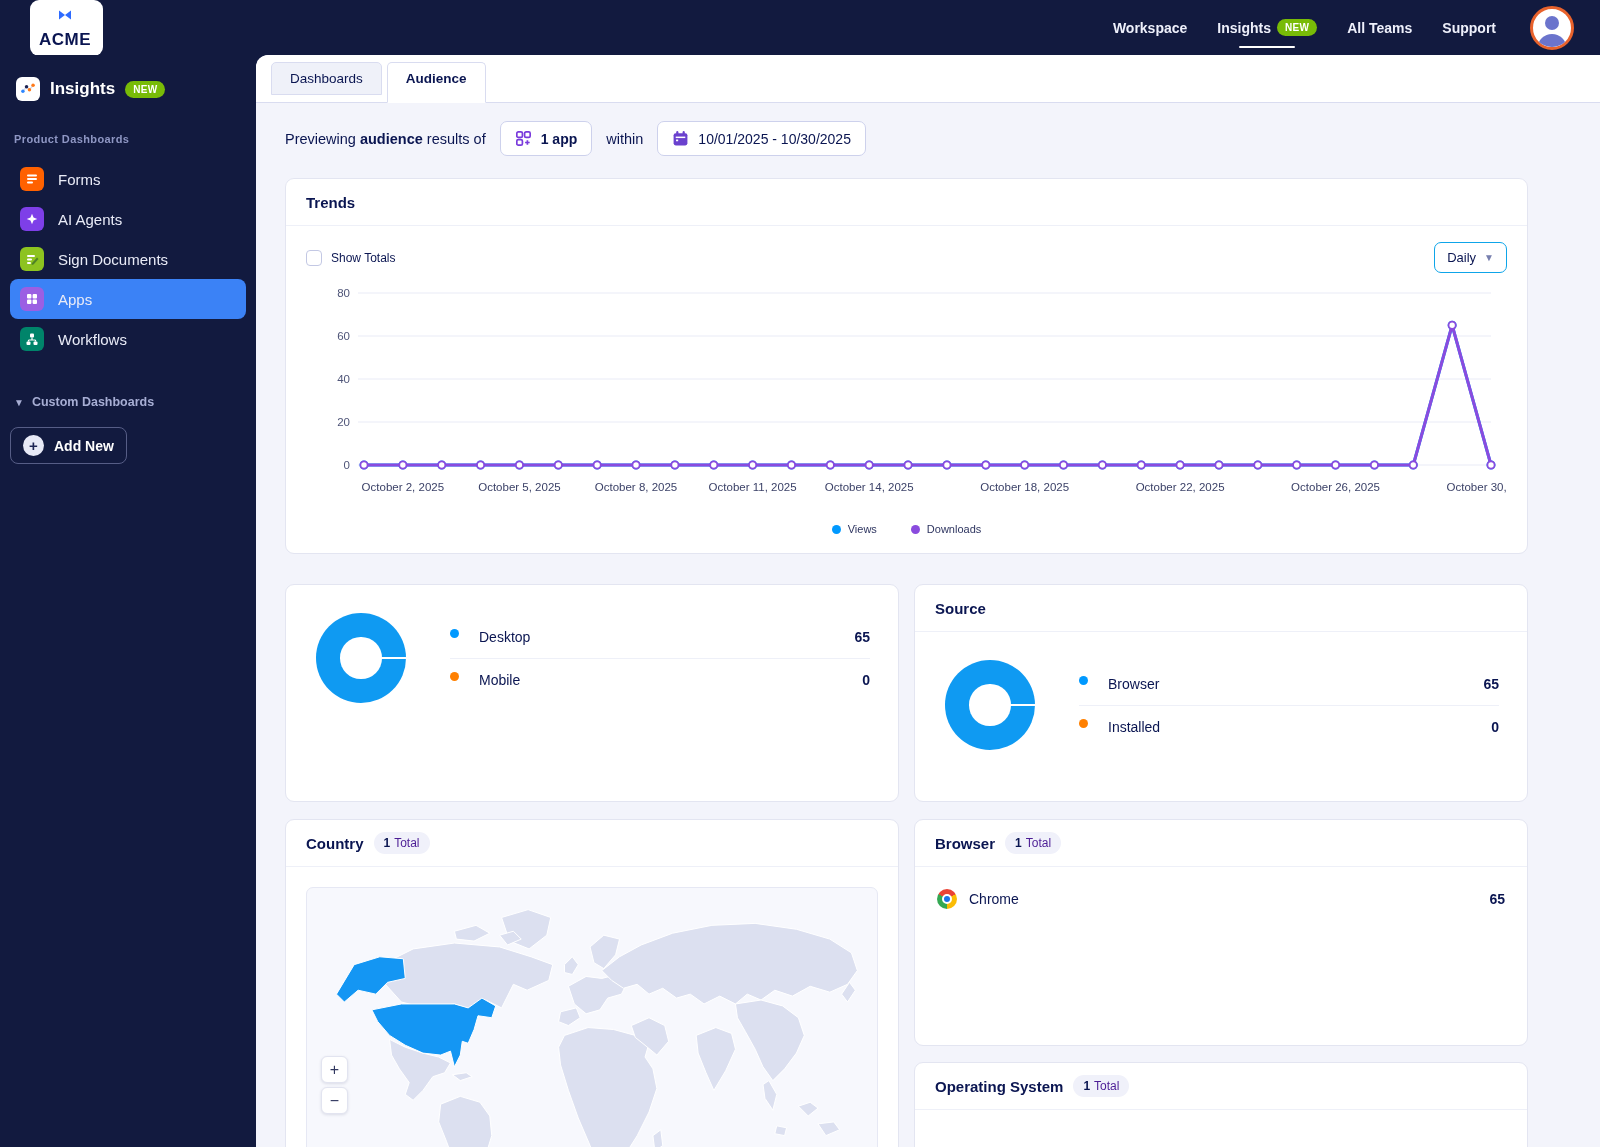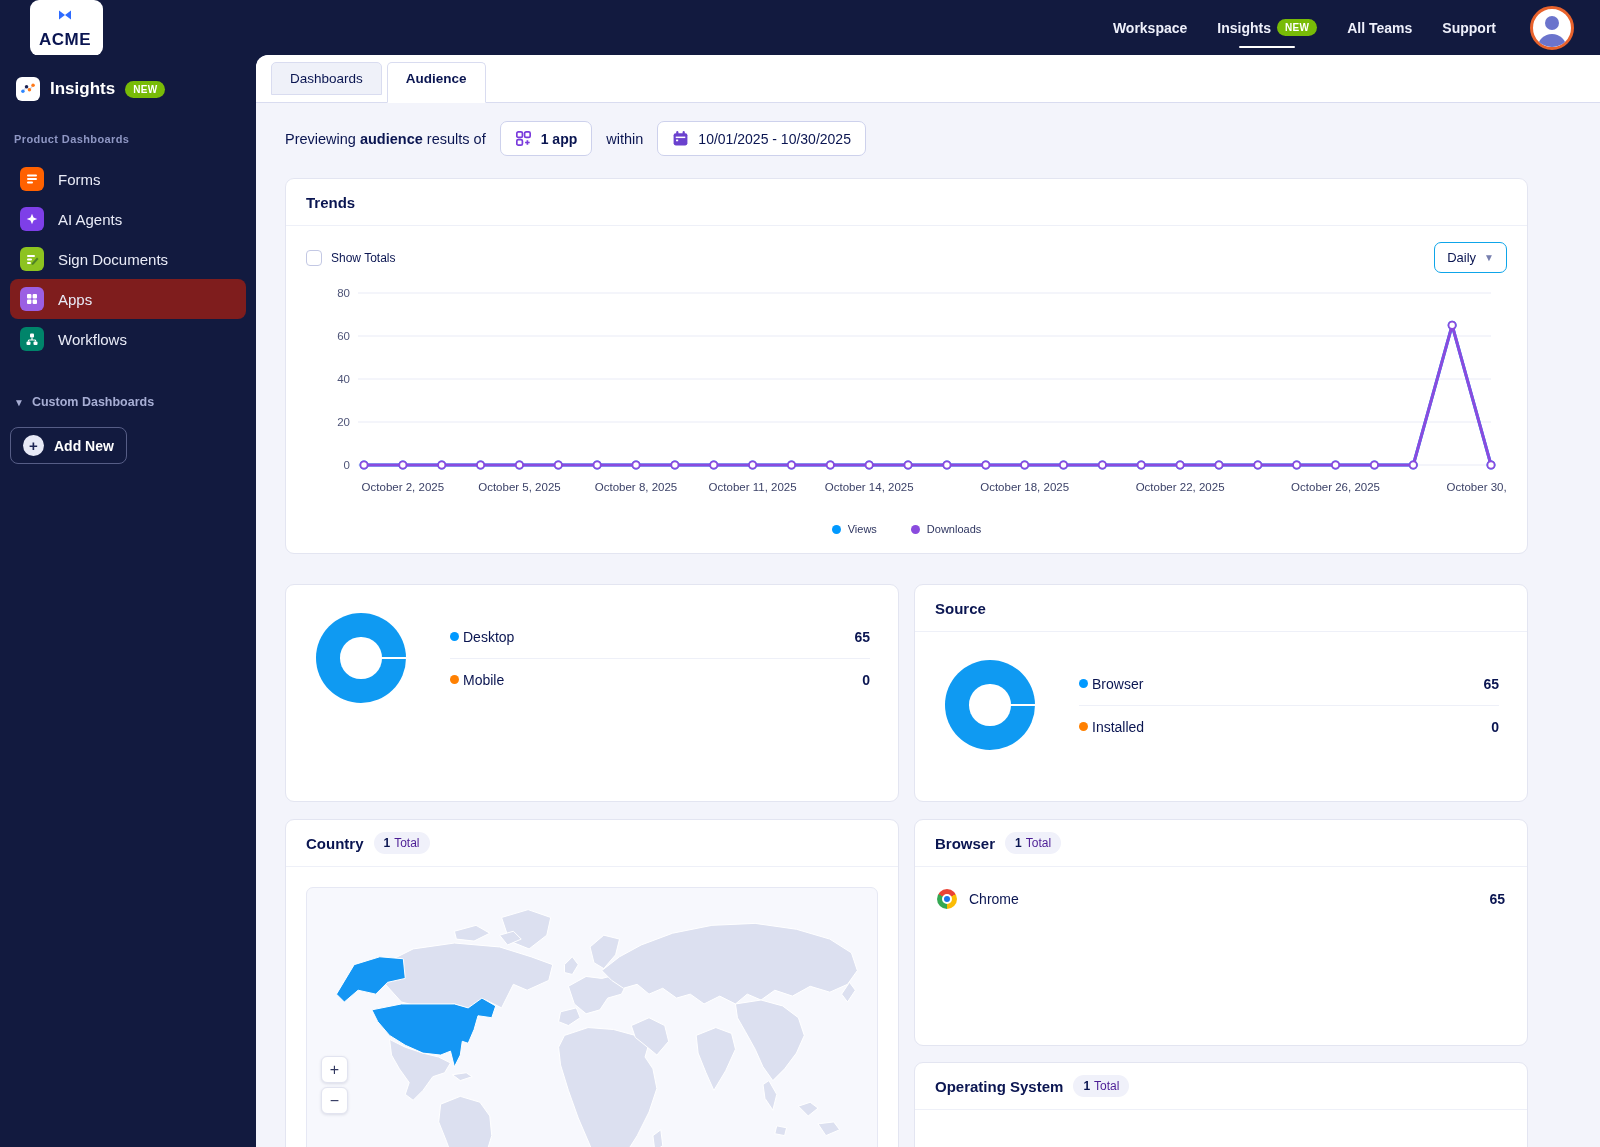--- a/index.html
+++ b/index.html
@@ -21,21 +21,21 @@
   .layout { display:flex; height:1092px; }
   .sidebar { width:256px; background:#121A3F; flex-shrink:0; padding-top:22px; }
   .main { flex:1; background:#F3F4FB; border-top-left-radius:12px; overflow:hidden; }
 
   
   .sb-title { display:flex; align-items:center; gap:10px; padding:0 16px; margin-bottom:32px; }
   .sb-title-text { color:#fff; font-size:17px; font-weight:bold; }
   .insights-glyph { width:24px; height:24px; background:#fff; border-radius:6px; display:flex; align-items:center; justify-content:center; }
   .sb-section { color:#8F97C4; font-size:11px; font-weight:bold; letter-spacing:.4px; padding:0 14px; margin-bottom:14px; }
   .sb-item { display:flex; align-items:center; gap:14px; height:40px; margin:0 10px; padding:0 10px; border-radius:8px; color:#E9EBF7; font-size:15px; cursor:pointer; }
-  .sb-item.active { background:#7f1d1d; }
+  .sb-item.active { background:#3b82f6; }
   .sb-icon { width:24px; height:24px; border-radius:6px; display:flex; align-items:center; justify-content:center; flex-shrink:0; }
   .sb-custom { display:flex; align-items:center; gap:8px; color:#A7AED4; font-size:12.5px; font-weight:bold; padding:0 14px; margin-top:36px; cursor:pointer; }
   .chev { font-size:10px; color:#A7AED4; }
   .add-new { margin:18px 10px 0; height:37px; border:1px solid #565D86; border-radius:8px; display:flex; align-items:center; gap:10px; padding:0 12px; color:#fff; font-size:14px; font-weight:bold; cursor:pointer; background:transparent; }
   .plus-circ { width:21px; height:21px; border-radius:50%; background:#E7E9F6; color:#1d2454; font-size:15px; font-weight:bold; display:flex; align-items:center; justify-content:center; line-height:1; }
 
   
   .tabstrip { background:#fff; border-bottom:1px solid #D9DCF0; height:48px; display:flex; align-items:flex-end; padding-left:15px; border-top-left-radius:12px; }
   .tab { font-size:13.5px; color:#0A1551; padding:8px 18px; border:1px solid #D9DCF0; border-radius:5px 5px 0 0; background:#EFF1F9; margin-right:5px; margin-bottom:7px; cursor:pointer; }
   .tab.active { background:#fff; font-weight:bold; border-bottom-color:#fff; margin-bottom:-1px; padding-bottom:16px; border-radius:5px 5px 0 0; }
@@ -67,21 +67,21 @@
 
   .two-col { display:grid; grid-template-columns:614px 1fr; gap:15px; margin-top:30px; }
   .col-stack { display:flex; flex-direction:column; gap:16px; }
 
   
   .donut-body { display:flex; align-items:center; padding:28px 28px 28px 30px; gap:44px; }
   .donut { width:90px; height:90px; border-radius:50%; position:relative; flex-shrink:0; }
   .donut::after { content:""; position:absolute; right:0; top:50%; width:50%; height:2px; background:#fff; transform:translateY(-50%); }
   .donut::before { content:""; position:absolute; inset:27%; background:#fff; border-radius:50%; z-index:2; }
   .stat-rows { flex:1; }
-  .stat-row { display:flex; align-items:center; gap:4px; padding:13px 0; font-size:14px; color:#0A1551; }
+  .stat-row { display:flex; align-items:flex-start; gap:20px; padding:13px 0; font-size:14px; color:#0A1551; }
   .stat-row + .stat-row { border-top:1px solid #EEF0F8; }
   .stat-val { margin-left:auto; font-weight:bold; }
 
   
   .map-wrap { margin:20px; border:1px solid #E6E8F4; border-radius:7px; background:#F7F8FD; height:320px; position:relative; overflow:hidden; }
   .map-zoom { position:absolute; left:14px; top:168px; display:flex; flex-direction:column; gap:4px; }
   .zoom-btn { width:27px; height:27px; background:#fff; border:1px solid #E2E4F0; border-radius:6px; box-shadow:0 1px 3px rgba(20,26,70,.12); font-size:16px; color:#30375f; display:flex; align-items:center; justify-content:center; cursor:pointer; }
 
   
   .list-row { display:flex; align-items:center; gap:12px; padding:22px 22px; font-size:14px; color:#0A1551; }

